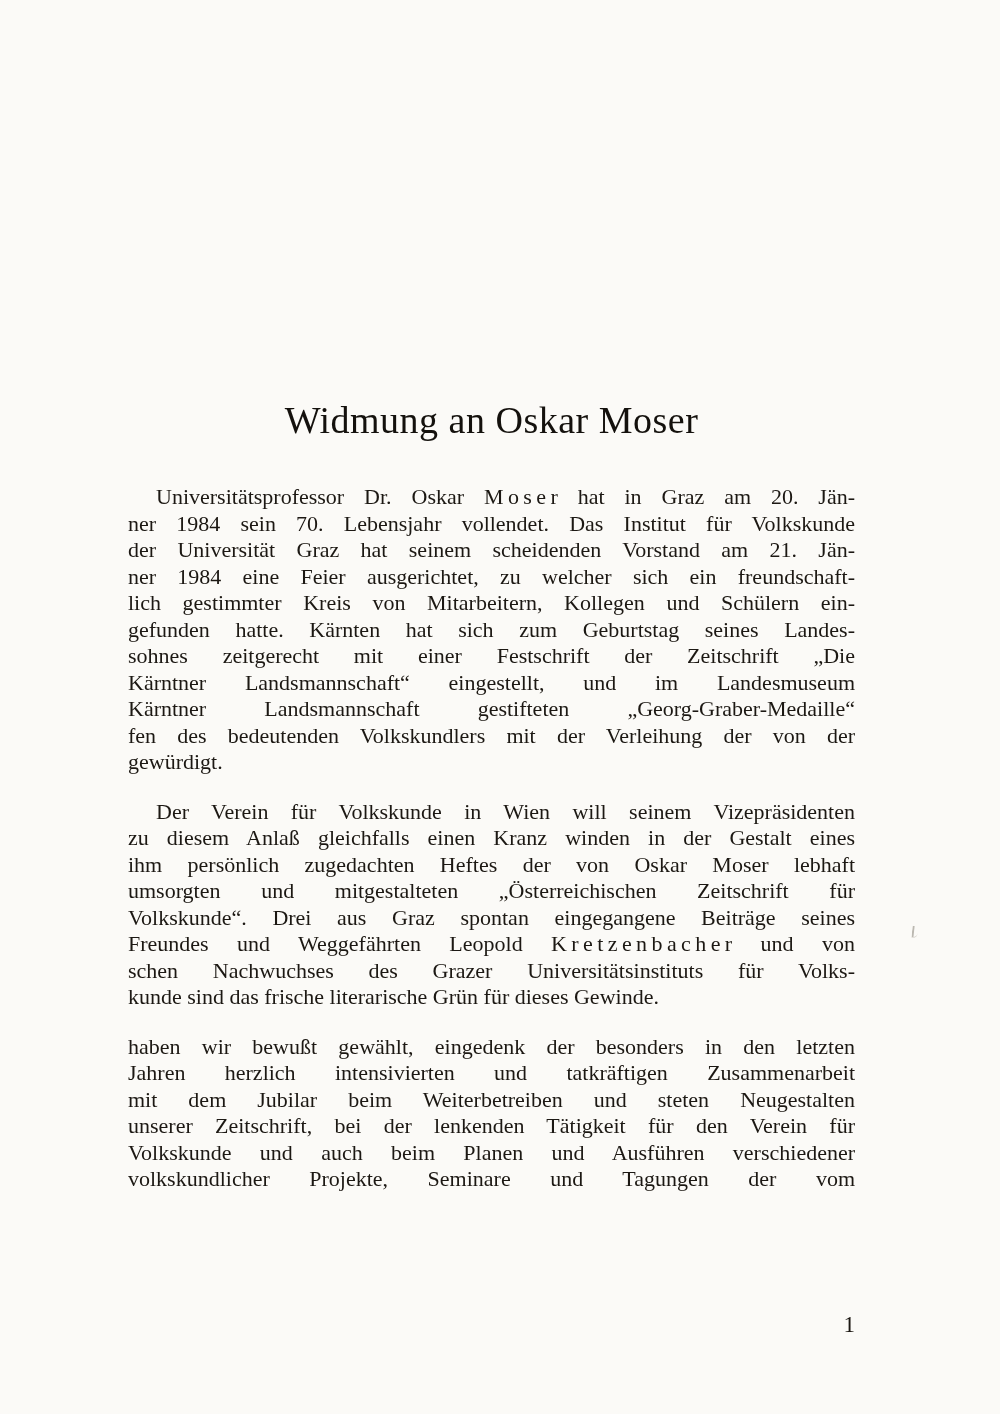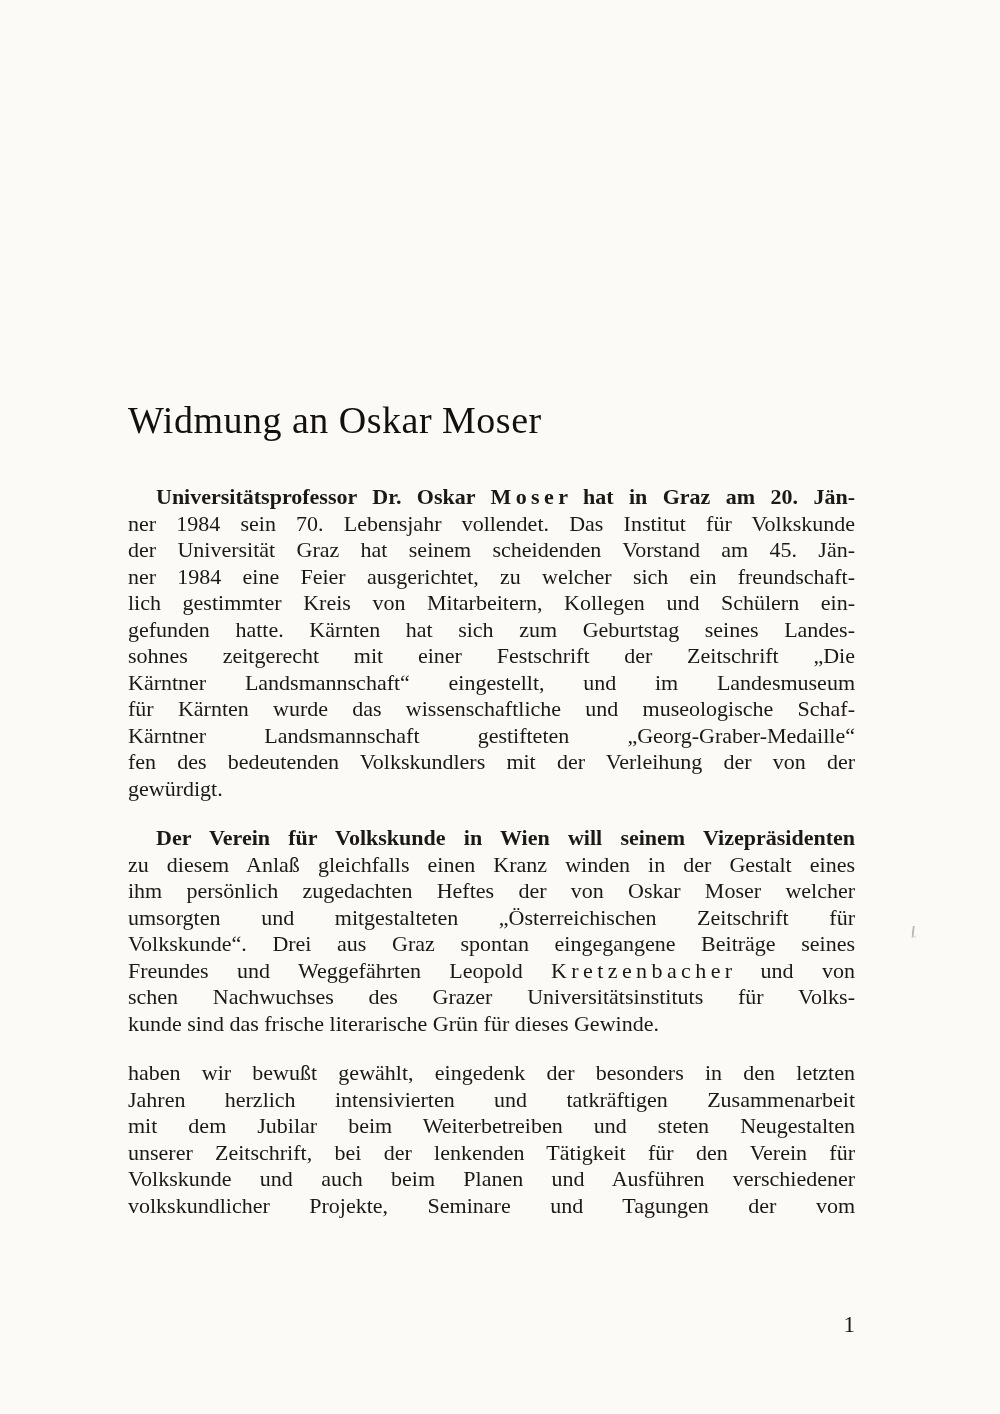--- a/index.html
+++ b/index.html
@@ -19,20 +19,21 @@
   }
   .title {
     position: absolute;
     top: 398px;
     left: 128px;
     width: 727px;
     margin: 0;
     font-size: 38px;
     font-weight: 400;
     letter-spacing: 0.5px;
+    text-align: center;
     color: #14110d;
   }
   .textblock {
     position: absolute;
     top: 484px;
     left: 128px;
     width: 727px;
     font-size: 22px;
     line-height: 26.5px;
   }
@@ -45,21 +46,20 @@
   .ln {
     text-align: justify;
     text-align-last: justify;
   }
   .ln-left {
     text-align: left;
     text-align-last: left;
   }
   .indent {
     text-indent: 28px;
-    font-weight: bold;
   }
   .pagenum {
     position: absolute;
     top: 1312px;
     left: 128px;
     width: 727px;
     text-align: right;
     font-size: 23px;
     color: #1c1813;
   }
@@ -81,36 +81,35 @@
 
 <div class="page">
 
   <h1 class="title">Widmung an Oskar Moser</h1>
 
   <div class="textblock">
 
     <div class="para">
       <div class="ln indent">Universitätsprofessor Dr. Oskar M o s e r hat in Graz am 20. Jän-</div>
       <div class="ln">ner 1984 sein 70. Lebensjahr vollendet. Das Institut für Volkskunde</div>
-      <div class="ln">der Universität Graz hat seinem scheidenden Vorstand am 45. Jän-</div>
+      <div class="ln">der Universität Graz hat seinem scheidenden Vorstand am 21. Jän-</div>
       <div class="ln">ner 1984 eine Feier ausgerichtet, zu welcher sich ein freundschaft-</div>
       <div class="ln">lich gestimmter Kreis von Mitarbeitern, Kollegen und Schülern ein-</div>
       <div class="ln">gefunden hatte. Kärnten hat sich zum Geburtstag seines Landes-</div>
       <div class="ln">sohnes zeitgerecht mit einer Festschrift der Zeitschrift „Die</div>
       <div class="ln">Kärntner Landsmannschaft“ eingestellt, und im Landesmuseum</div>
-      <div class="ln">für Kärnten wurde das wissenschaftliche und museologische Schaf-</div>
       <div class="ln">Kärntner Landsmannschaft gestifteten „Georg-Graber-Medaille“</div>
       <div class="ln">fen des bedeutenden Volkskundlers mit der Verleihung der von der</div>
       <div class="ln-left">gewürdigt.</div>
     </div>
 
     <div class="para">
       <div class="ln indent">Der Verein für Volkskunde in Wien will seinem Vizepräsidenten</div>
       <div class="ln">zu diesem Anlaß gleichfalls einen Kranz winden in der Gestalt eines</div>
-      <div class="ln">ihm persönlich zugedachten Heftes der von Oskar Moser welcher</div>
+      <div class="ln">ihm persönlich zugedachten Heftes der von Oskar Moser lebhaft</div>
       <div class="ln">umsorgten und mitgestalteten „Österreichischen Zeitschrift für</div>
       <div class="ln">Volkskunde“. Drei aus Graz spontan eingegangene Beiträge seines</div>
       <div class="ln">Freundes und Weggefährten Leopold K r e t z e n b a c h e r und von</div>
       <div class="ln">schen Nachwuchses des Grazer Universitätsinstituts für Volks-</div>
       <div class="ln-left">kunde sind das frische literarische Grün für dieses Gewinde.</div>
     </div>
 
     <div class="para">
       <div class="ln">haben wir bewußt gewählt, eingedenk der besonders in den letzten</div>
       <div class="ln">Jahren herzlich intensivierten und tatkräftigen Zusammenarbeit</div>

